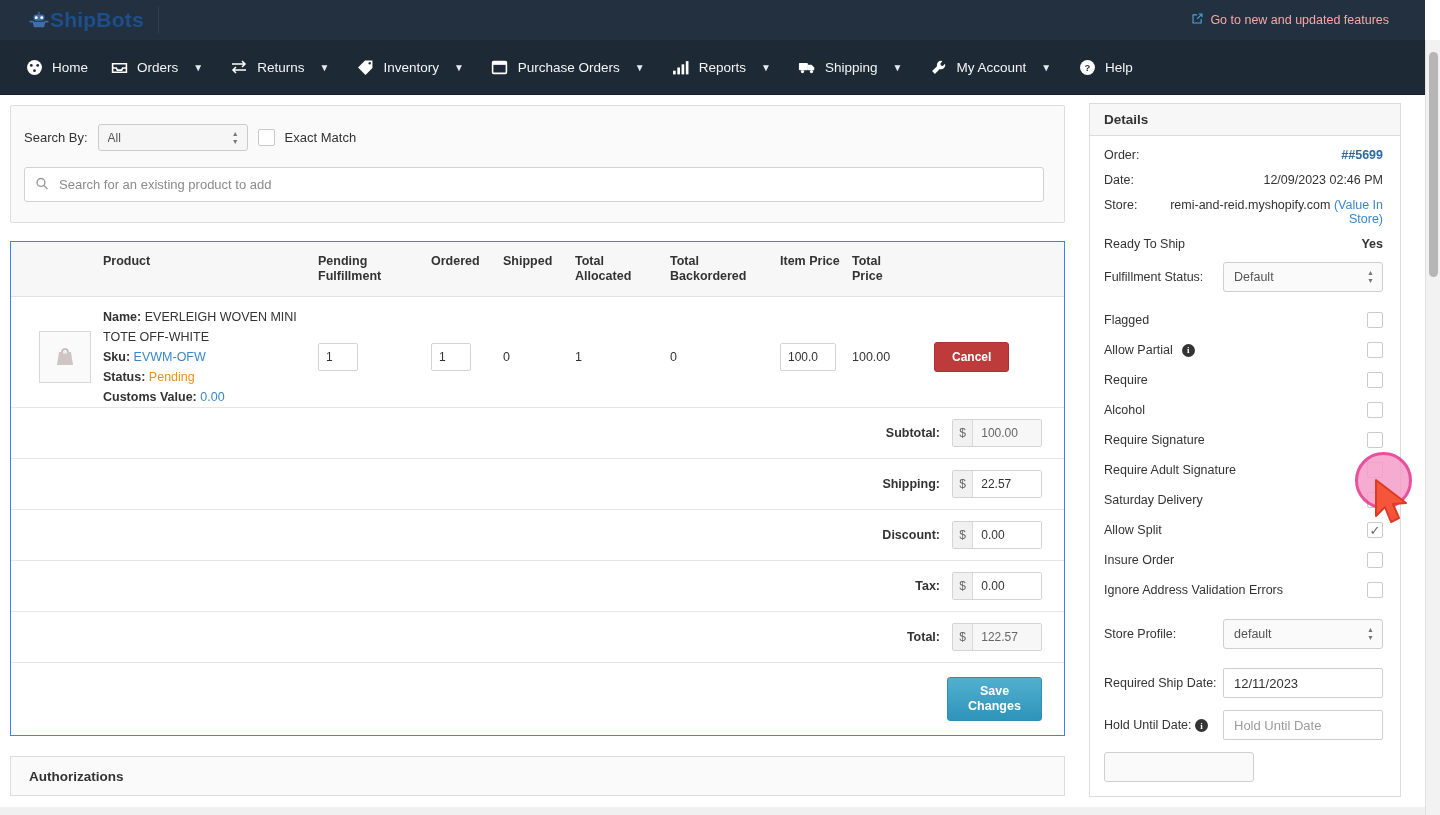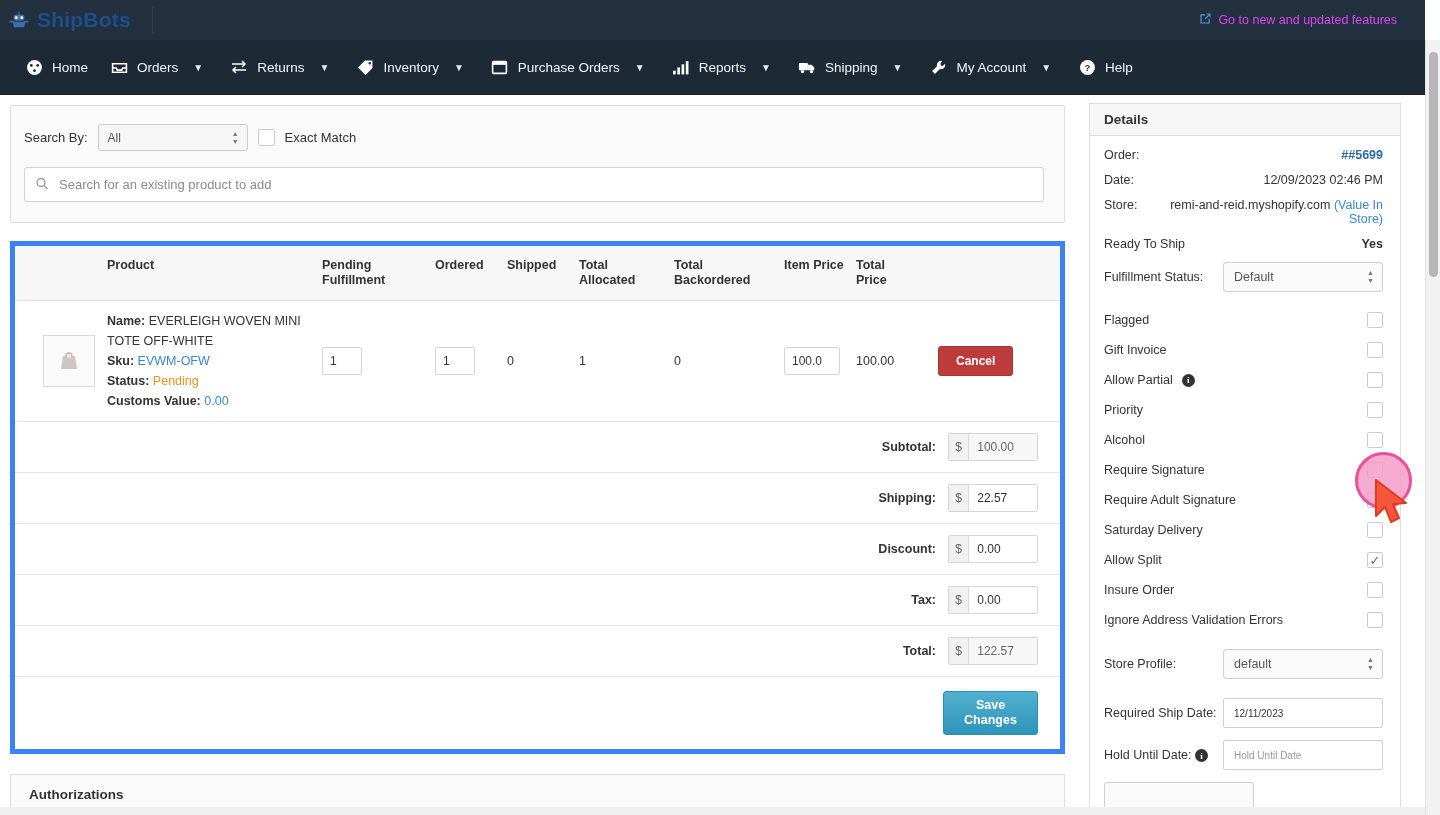--- a/index.html
+++ b/index.html
@@ -12,30 +12,30 @@
     background:#ffffff;
     overflow:hidden;
     position:relative;
   }
 
   
   #topbar {
     height:40px; background:#22303f; width:1425px;
     display:flex; align-items:center; position:relative;
   }
-  #brand { display:flex; align-items:center; padding-left:8px; gap:7px; }
+  #brand { display:flex; align-items:center; padding-left:28px; }
   #brand .logo-text {
     font-size:21px; font-weight:bold; color:#1e4f8a; letter-spacing:.2px;
   }
   #brand .divider {
     width:1px; height:26px; background:#31404f; margin-left:14px;
   }
   #topbar .features-link {
-    position:absolute; right:28px; top:12px;
-    color:#d946ef; font-size:12.5px; display:flex; align-items:center; gap:6px;
+    position:absolute; right:36px; top:12px;
+    color:#fca5a5; font-size:12.5px; display:flex; align-items:center; gap:6px;
     text-decoration:none; cursor:pointer;
   }
 
   
   #navbar {
     height:55px; background:#1d2935; width:1425px;
     display:flex; align-items:center; padding-left:14px;
     border-bottom:1px solid #16202a;
   }
   .nav-item {
@@ -88,29 +88,29 @@
     background:#fff; padding-left:34px; font-size:13px; color:#333;
     font-family:"Liberation Sans", sans-serif;
   }
   #product-search::placeholder { color:#8b8b8b; }
   .search-ico {
     position:absolute; left:11px; top:50%; transform:translateY(-50%);
     color:#9a9a9a; pointer-events:none;
   }
 
   
-  #items-panel { border:5px solid #3b82f6; background:#fff; margin-bottom:20px; }
+  #items-panel { border:1px solid #3b82f6; background:#fff; margin-bottom:20px; }
   table.items { width:100%; border-collapse:collapse; }
   table.items thead th {
     background:#f7f7f7; text-align:left; font-size:12.5px; color:#333;
     font-weight:bold; padding:12px 6px 12px 0; vertical-align:top;
     border-bottom:1px solid #e2e2e2; line-height:15px;
   }
   table.items tbody td {
-    padding:10px 6px 10px 0; font-size:12.5px; color:#333; vertical-align:middle;
+    padding:10px 6px 0 0; font-size:12.5px; color:#333; vertical-align:middle;
     border-bottom:1px solid #e6e6e6;
   }
   .thumb {
     width:52px; height:52px; border:1px solid #d8d8d8; background:#fbfafa;
     display:flex; align-items:center; justify-content:center;
   }
   .prod-line { line-height:20px; font-size:12.5px; }
   .prod-line b { font-weight:bold; color:#333; }
   .lnk { color:#3a87c8; text-decoration:none; cursor:pointer; }
   .status-pending { color:#e8921f; }
@@ -195,21 +195,21 @@
     color:#666; font-size:13px; line-height:1;
   }
   .info-ico {
     width:13px; height:13px; border-radius:50%; background:#333; color:#fff;
     font-size:9px; font-weight:bold; display:inline-flex; align-items:center;
     justify-content:center; font-family:"Liberation Serif", serif; cursor:pointer;
   }
   .date-row { display:flex; justify-content:space-between; align-items:center; height:42px; font-size:12.5px; }
   .date-input {
     width:160px; height:30px; border:1px solid #cfcfcf; border-radius:2px;
-    padding-left:10px; font-size:10px; color:#333; background:#fff;
+    padding-left:10px; font-size:13px; color:#333; background:#fff;
     font-family:"Liberation Sans", sans-serif;
   }
   .date-input::placeholder { color:#9b9b9b; }
   .time-sel { width:150px; }
 
   
   #vscroll-outer {
     position:absolute; right:0; top:40px; width:15px; height:775px;
     background:#f2f2f2; border-left:1px solid #e0e0e0;
   }
@@ -544,32 +544,28 @@
               <span>▼</span>
             </span>
         </span>
       </div>
 
       <div class="chk-row">
         <span class="lbl">Flagged</span>
         <span class="chk"></span>
       </div>
       <div class="chk-row">
-        <span class="lbl">Gift Invoice</span>
-        <span class="chk"></span>
-      </div>
-      <div class="chk-row">
         <span class="lbl">
           <span>Allow Partial</span>
           <span class="info-ico">i</span>
         </span>
         <span class="chk"></span>
       </div>
       <div class="chk-row">
-        <span class="lbl">Priority</span>
+        <span class="lbl">Require</span>
         <span class="chk"></span>
       </div>
       <div class="chk-row">
         <span class="lbl">Alcohol</span>
         <span class="chk"></span>
       </div>
       <div class="chk-row">
         <span class="lbl">Require Signature</span>
         <span class="chk"></span>
       </div>

